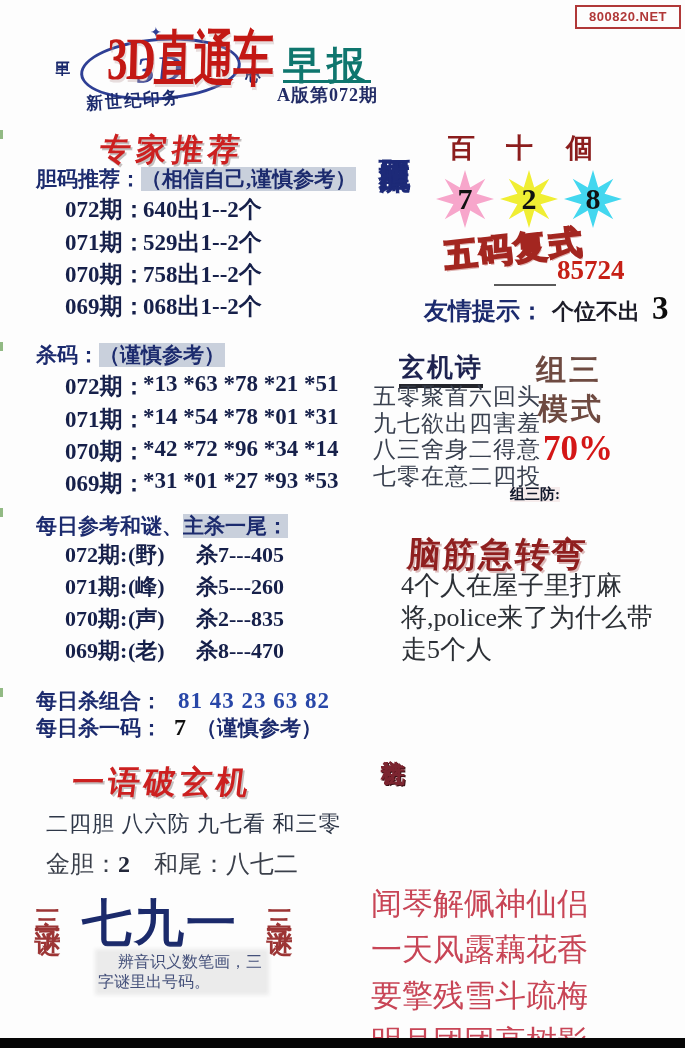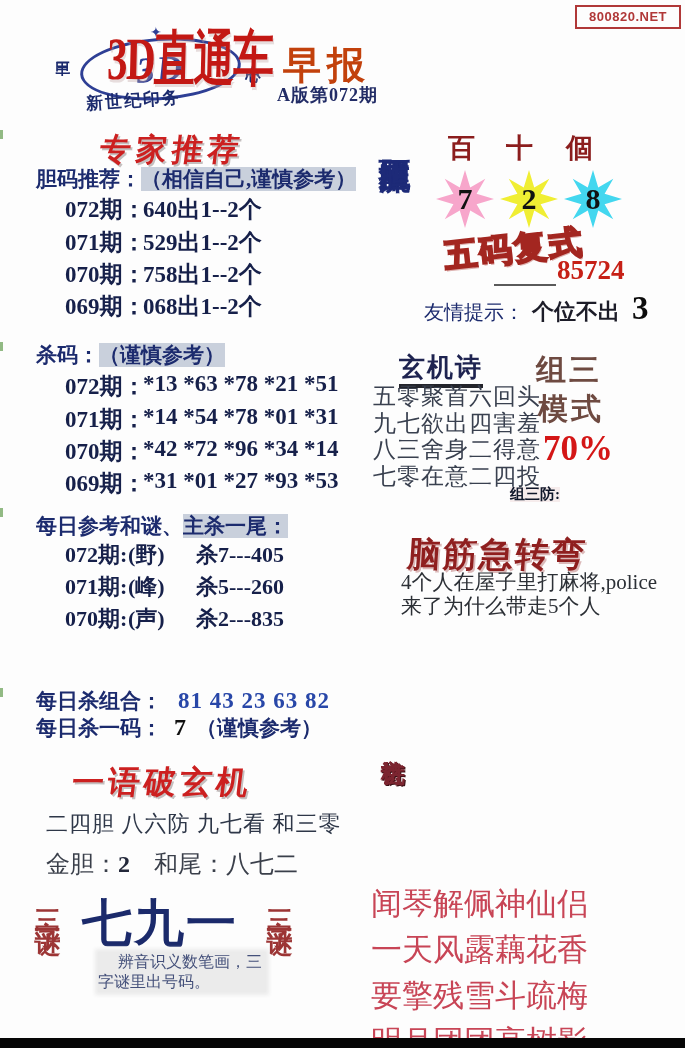--- a/index.html
+++ b/index.html
@@ -22,21 +22,21 @@
   .logo-spark{position:absolute;left:98px;top:-2px;font-size:14px;color:#2e3f95;}
   .logo-left,.logo-right{position:absolute;writing-mode:vertical-rl;text-orientation:upright;
     font:bold 15px/1.2 "Liberation Serif",serif;}
   .logo-left{left:2px;top:24px;}
   .logo-right{left:192px;top:28px;}
   .logo-bottom{position:absolute;left:34px;top:66px;font:bold 17px/1 "Liberation Serif",serif;
     transform:rotate(-4deg);letter-spacing:2px;}
   .main-title{left:108px;top:22px;font:bold 60px/1.25 "Liberation Serif",serif;color:var(--title-red);
     transform:scaleX(.68) skewX(-2deg);transform-origin:left top;letter-spacing:-2px;white-space:nowrap;
     text-shadow:2px 3px 0 rgba(190,160,160,.35);}
-  .sub-title{left:283px;top:46px;font:bold 38px/1 "Liberation Serif",serif;color:#c2410c;letter-spacing:6px;}
+  .sub-title{left:283px;top:46px;font:bold 38px/1 "Liberation Serif",serif;color:#0f766e;letter-spacing:6px;text-decoration:underline;}
   .edition{left:277px;top:86px;font:bold 18px/1 "Liberation Serif",serif;color:#222c66;letter-spacing:1px;}
 
   
   .red-art{color:var(--accent-red);font-weight:bold;transform:skewX(-7deg);
     text-shadow:2px 2px 0 rgba(150,140,140,.55);white-space:nowrap;}
   .expert-title{left:100px;top:129px;font-size:31px;letter-spacing:5px;}
   .yiyu-title{left:72px;top:761px;font-size:32px;letter-spacing:4px;}
 
   .lblrow{white-space:nowrap;color:var(--navy);font-weight:bold;font-size:21px;}
   .hl{background:var(--hl-bg);}
@@ -66,34 +66,34 @@
   .col-head{top:135px;font:bold 27px/1 "Liberation Serif",serif;color:#8b1d1d;}
   .star{width:58px;height:58px;top:170px;display:flex;align-items:center;justify-content:center;
     background:var(--ball-color,#f7a6cb);
     clip-path:polygon(50% 0%,59% 30%,85% 15%,70% 41%,100% 50%,70% 59%,85% 85%,59% 70%,50% 100%,41% 70%,15% 85%,30% 59%,0% 50%,30% 41%,15% 15%,41% 30%);}
   .star span{font:bold 30px/1 "Liberation Serif",serif;color:#111;}
   .five-code{left:444px;top:233px;font:bold 33px/1 "Liberation Serif",serif;letter-spacing:2px;
     transform:rotate(-6deg);color:#fcf4ee;-webkit-text-stroke:2px #a32620;text-shadow:1px 2px 0 rgba(163,38,32,.35);}
   .five-line{left:494px;top:284px;width:62px;border-bottom:2px solid #5a5a5a;height:0;}
   .five-value{left:557px;top:257px;font:bold 27px/1 "Liberation Serif",serif;color:#c62016;}
   .tip-row{left:424px;top:290px;white-space:nowrap;}
-  .tip-label{color:var(--navy);font-weight:normal;font-size:20px;margin-top:18px;}
+  .tip-label{color:var(--navy);font-weight:bold;font-size:24px;margin-top:18px;}
   .tip-text{color:#1c1c28;font-weight:bold;font-size:22px;}
   .tip-value{color:#0c0c0c;font-weight:bold;font-size:33px;font-family:"Liberation Serif",serif;}
 
   .xuanji-title{left:399px;top:354px;font:bold 26px/1.1 "Liberation Serif",serif;color:#1e2350;
     border-bottom:4px solid #23242b;padding-bottom:1px;letter-spacing:2px;}
   .xuanji-lines{left:373px;top:384px;font-size:23px;line-height:26.5px;color:#39404f;white-space:nowrap;letter-spacing:1px;}
   .zusan-mode{font:bold 30px/1 "Liberation Serif",serif;color:var(--maroon);letter-spacing:3px;}
   .zusan-pct{left:543px;top:431px;font:bold 35px/1 "Liberation Serif",serif;color:#d41616;}
   .fang-label{left:510px;top:487px;font:bold 15px/1 "Liberation Serif",serif;color:#0f172a;background:rgba(160,37,37,.08);}
   .fang-value{left:504px;top:504px;font:bold 24px/1 "Liberation Serif",serif;color:#151515;letter-spacing:2px;}
   .riddle-title{left:407px;top:532px;font-size:34px;letter-spacing:2px;color:#8f1f1f;font-weight:bold;
     transform:skewX(-4deg);text-shadow:2px 2px 0 rgba(143,31,31,.3);white-space:nowrap;}
-  .riddle-text{left:401px;top:570px;width:262px;font-size:21px;line-height:24px;color:#2c3036;}
+  .riddle-text{left:401px;top:570px;width:262px;font-size:26px;line-height:32px;color:#2c3036;}
   .poem-vtitle{left:378px;top:741px;font:bold 24px/29px "Liberation Serif",serif;color:#7c2530;
     text-shadow:1px 1px 0 #3a1015;}
   .poem-lines{left:371px;top:843px;font-size:31px;line-height:46px;color:var(--poem-red);white-space:nowrap;margin-top:38px;}
 
   .black-bar{left:0;top:1038px;width:685px;height:10px;background:#060606;}
   .green-mark{left:0;width:3px;height:9px;background:#7fae6f;opacity:.85;}
 </style>
 </head>
 <body>
 
@@ -170,20 +170,25 @@
   </div>
   <div class="abs row" style="top:572px;font-size:22px">
     <span class="issue">071期:</span>
     <span class="riddle">(峰)</span>
     <span class="kill">杀5---260</span>
   </div>
   <div class="abs row" style="top:604px;font-size:22px">
     <span class="issue">070期:</span>
     <span class="riddle">(声)</span>
     <span class="kill">杀2---835</span>
+  </div>
+  <div class="abs row" style="top:636px;font-size:22px">
+    <span class="issue">069期:</span>
+    <span class="riddle">(老)</span>
+    <span class="kill">杀8---470</span>
   </div>
 
   <div class="abs" style="left:36px;top:687px;white-space:nowrap">
     <span class="combo-label">每日杀组合：</span>
     <span class="combo-value" style="margin-left:12px">81 43 23 63 82</span>
   </div>
   <div class="abs" style="left:36px;top:714px;white-space:nowrap">
     <span class="one-label">每日杀一码：</span>
     <span class="one-value" style="margin-left:8px">7</span>
     <span class="one-note" style="margin-left:6px">（谨慎参考）</span>

